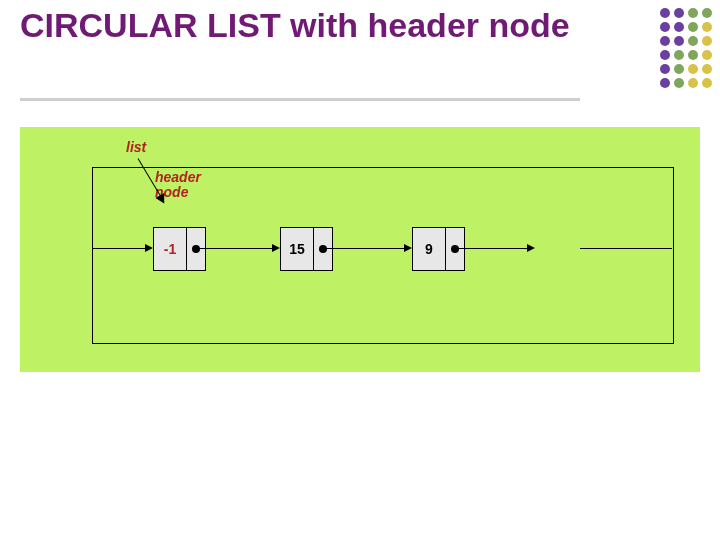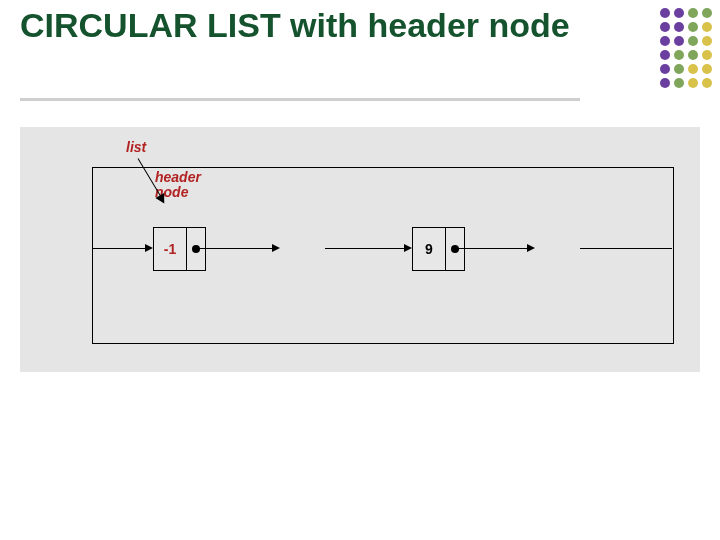--- a/index.html
+++ b/index.html
@@ -41,40 +41,40 @@
   
   .title-wrap {
     position: absolute;
     top: 6px;
     left: 20px;
     width: 560px;
   }
   .title {
     font-size: 34px;
     font-weight: bold;
-    color: #14532d;
+    color: #701a75;
     line-height: 1.15;
   }
   .title-underline {
     position: absolute;
     left: 20px;
     top: 98px;
     width: 560px;
     height: 3px;
     background: #cfcfcf;
   }
 
   
   .panel {
     position: absolute;
     left: 20px;
     top: 127px;
     width: 680px;
     height: 245px;
-    background: #e5e5e5;
+    background: #bef264;
   }
 
   
   .outer-rect {
     position: absolute;
     left: 72px;
     top: 40px;
     width: 580px;
     height: 175px;
     border: 1px solid #000;
@@ -223,20 +223,24 @@
     <div class="diag" style="left:118px; top:31px; width:46px; transform:rotate(59deg);"></div>
     <div class="arrowDiag" style="left:137px; top:68px; transform:rotate(-30deg);"></div>
 
     <div class="hline" style="left:73px; top:121px; width:52px;"></div>
     <div class="arrowR" style="left:125px; top:117px;"></div>
 
     <div class="node n0">
       <div class="val">-1</div>
       <div class="ptr"></div>
     </div>
+    <div class="node n1">
+      <div class="val">15</div>
+      <div class="ptr"></div>
+    </div>
     <div class="node n2">
       <div class="val">9</div>
       <div class="ptr"></div>
     </div>
 
     <div class="hline" style="left:178px; top:121px; width:74px;"></div>
     <div class="arrowR" style="left:252px; top:117px;"></div>
 
     <div class="hline" style="left:305px; top:121px; width:79px;"></div>
     <div class="arrowR" style="left:384px; top:117px;"></div>

